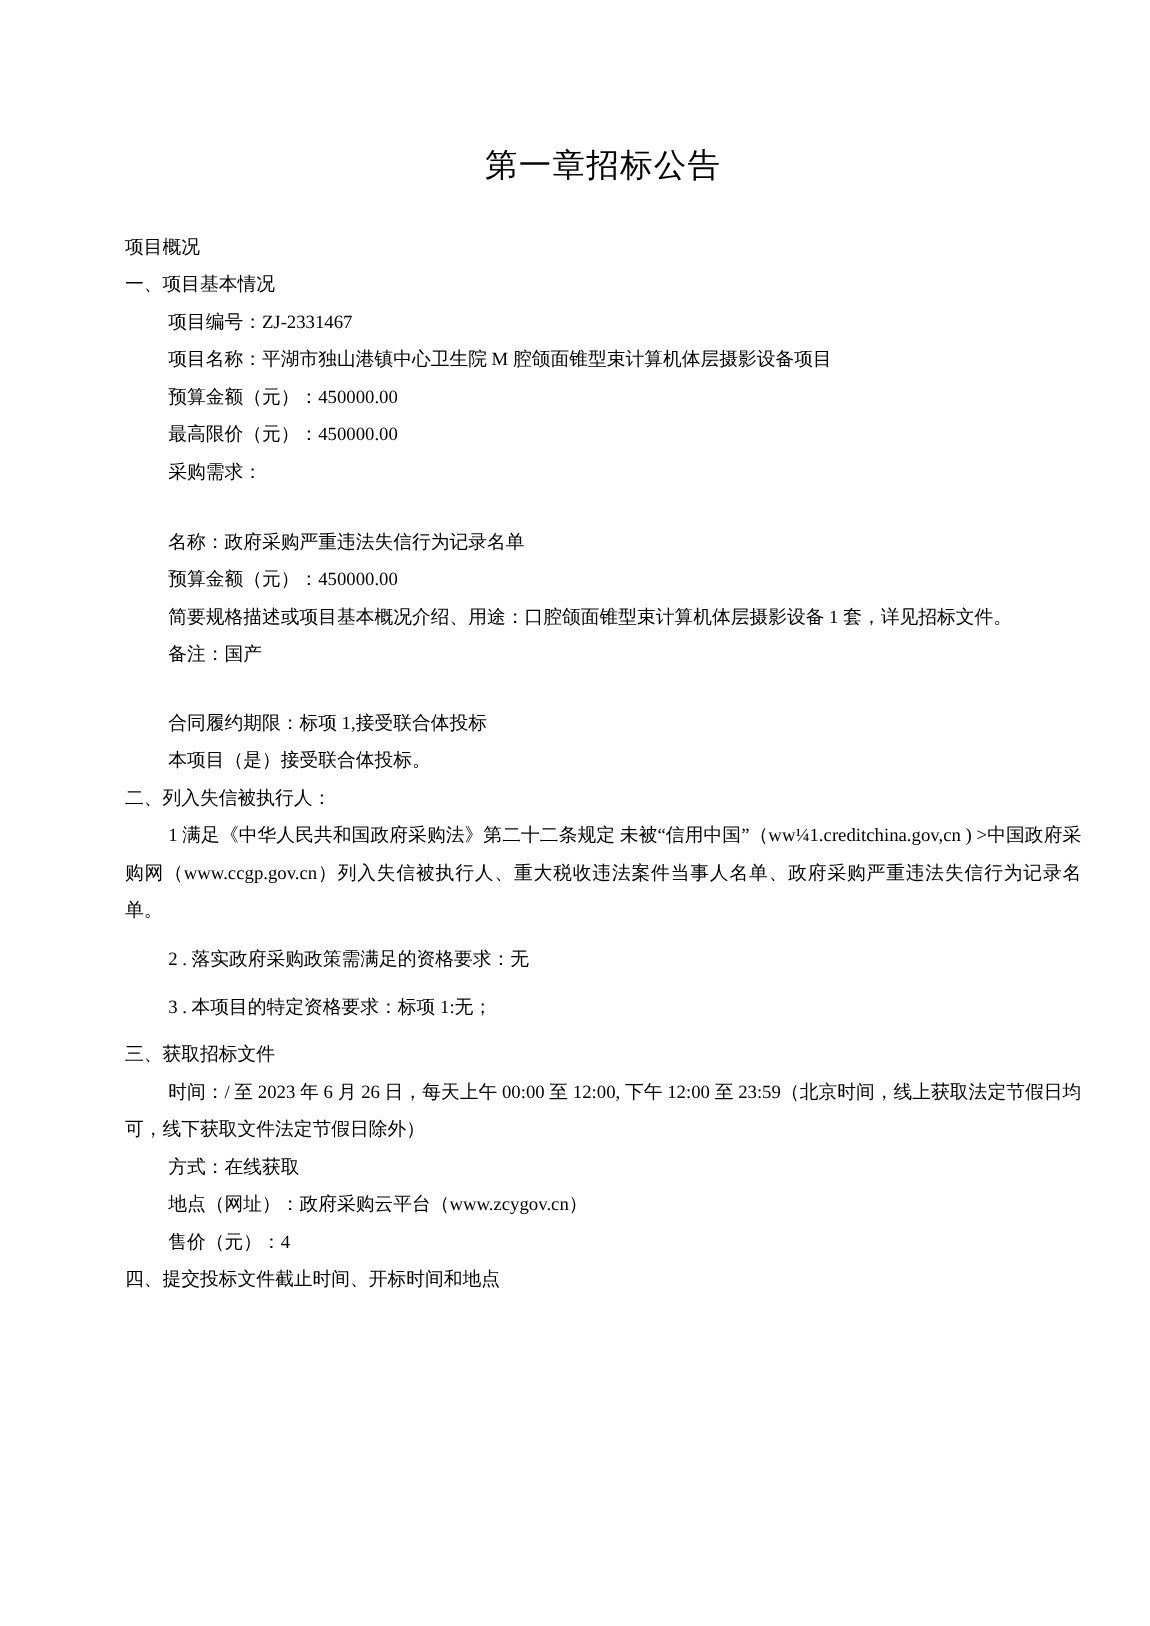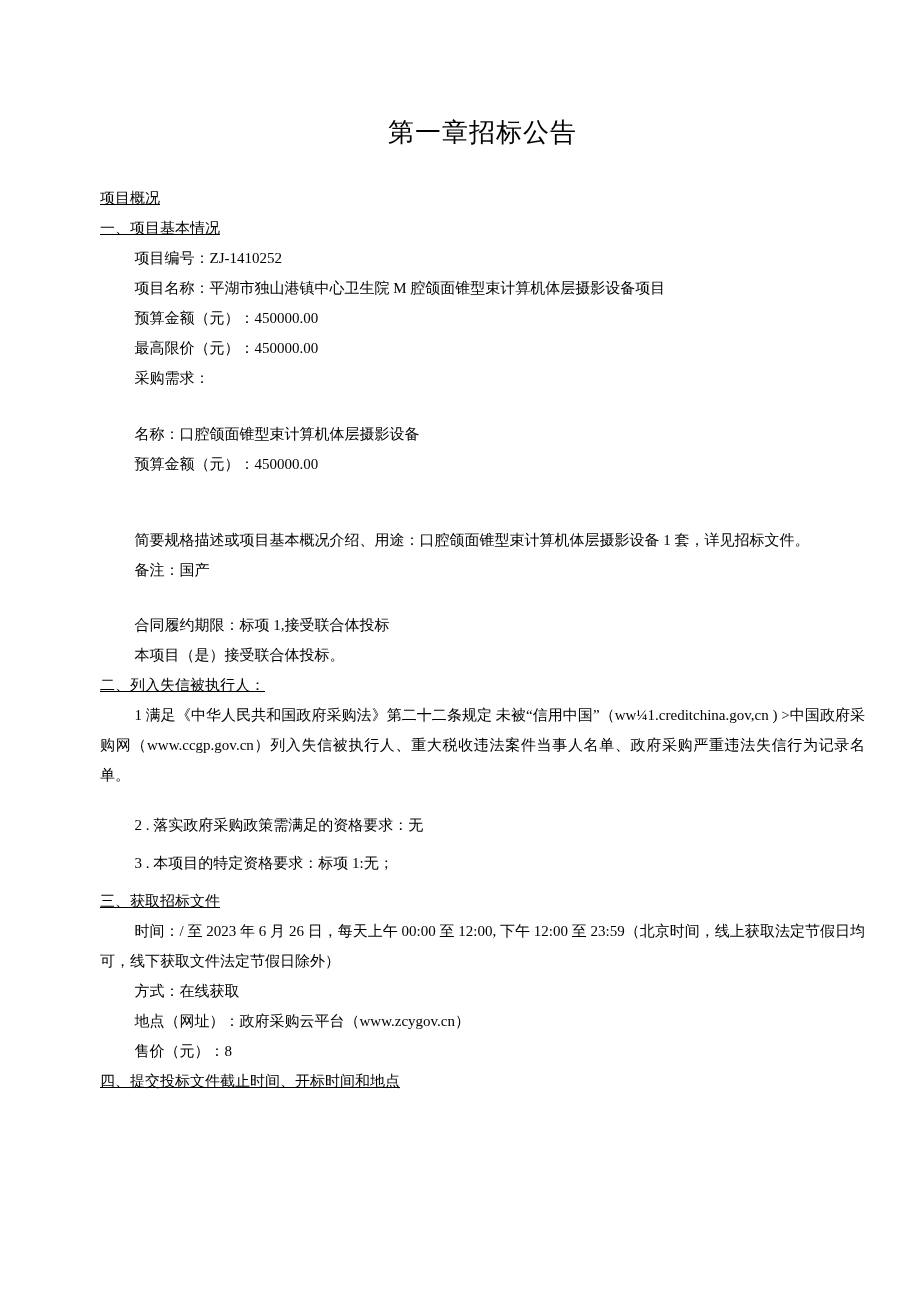--- a/index.html
+++ b/index.html
@@ -22,58 +22,57 @@
       margin-bottom: 24px;
       letter-spacing: 1px;
     }
     .para-indent {
       text-indent: 2.3em;
       margin: 0;
       text-align: justify;
     }
     .no-indent {
       margin: 0;
-      text-decoration: underline;
     }
     .blank {
       height: 1.7em;
     }
   </style>
 </head>
 <body>
 
 <div class="page">
 
   <h1 class="title">第一章招标公告</h1>
 
   <p class="no-indent">项目概况</p>
 
 
   <p class="no-indent">一、项目基本情况</p>
-  <p class="para-indent">项目编号：ZJ-1410252</p>
+  <p class="para-indent">项目编号：ZJ-2331467</p>
   <p class="para-indent">项目名称：平湖市独山港镇中心卫生院 M 腔颌面锥型束计算机体层摄影设备项目</p>
   <p class="para-indent">预算金额（元）：450000.00</p>
   <p class="para-indent">最高限价（元）：450000.00</p>
   <p class="para-indent">采购需求：</p>
   <div class="blank"></div>
-  <p class="para-indent">名称：口腔颌面锥型束计算机体层摄影设备</p>
+  <p class="para-indent">名称：政府采购严重违法失信行为记录名单</p>
   <p class="para-indent">预算金额（元）：450000.00</p>
-  <p class="para-indent" style="text-align:justify;margin-top:46px;"><span>简要规格描述或项目基本概况介绍、用途：口腔颌面锥型束计算机体层摄影设备 1 套，详见招标文件。</span></p>
+  <p class="para-indent" style="text-align:justify;"><span>简要规格描述或项目基本概况介绍、用途：口腔颌面锥型束计算机体层摄影设备 1 套，详见招标文件。</span></p>
   <p class="para-indent">备注：国产</p>
   <div class="blank"></div>
   <p class="para-indent">合同履约期限：标项 1,接受联合体投标</p>
   <p class="para-indent">本项目（是）接受联合体投标。</p>
 
   <p class="no-indent">二、列入失信被执行人：</p>
   <p class="para-indent">1 满足《中华人民共和国政府采购法》第二十二条规定 未被“信用中国”（ww¼1.creditchina.gov,cn
 ) &gt;中国政府采购网（www.ccgp.gov.cn）列入失信被执行人、重大税收违法案件当事人名单、政府采购严重违法失信行为记录名单。</p>
-  <p class="para-indent" style="margin-top:20px;">2 . 落实政府采购政策需满足的资格要求：无</p>
+  <p class="para-indent" style="margin-top:9px;">2 . 落实政府采购政策需满足的资格要求：无</p>
   <p class="para-indent" style="margin-top:8px; margin-bottom:8px;">3 . 本项目的特定资格要求：标项 1:无；</p>
 
   <p class="no-indent">三、获取招标文件</p>
   <p class="para-indent">时间：/ 至 2023 年 6 月 26 日，每天上午 00:00 至 12:00, 下午 12:00 至 23:59（北京时间，线上获取法定节假日均可，线下获取文件法定节假日除外）</p>
   <p class="para-indent">方式：在线获取</p>
   <p class="para-indent">地点（网址）：政府采购云平台（www.zcygov.cn）</p>
-  <p class="para-indent">售价（元）：8</p>
+  <p class="para-indent">售价（元）：4</p>
 
   <p class="no-indent">四、提交投标文件截止时间、开标时间和地点</p>
 
 </div>
 
 </body></html>

